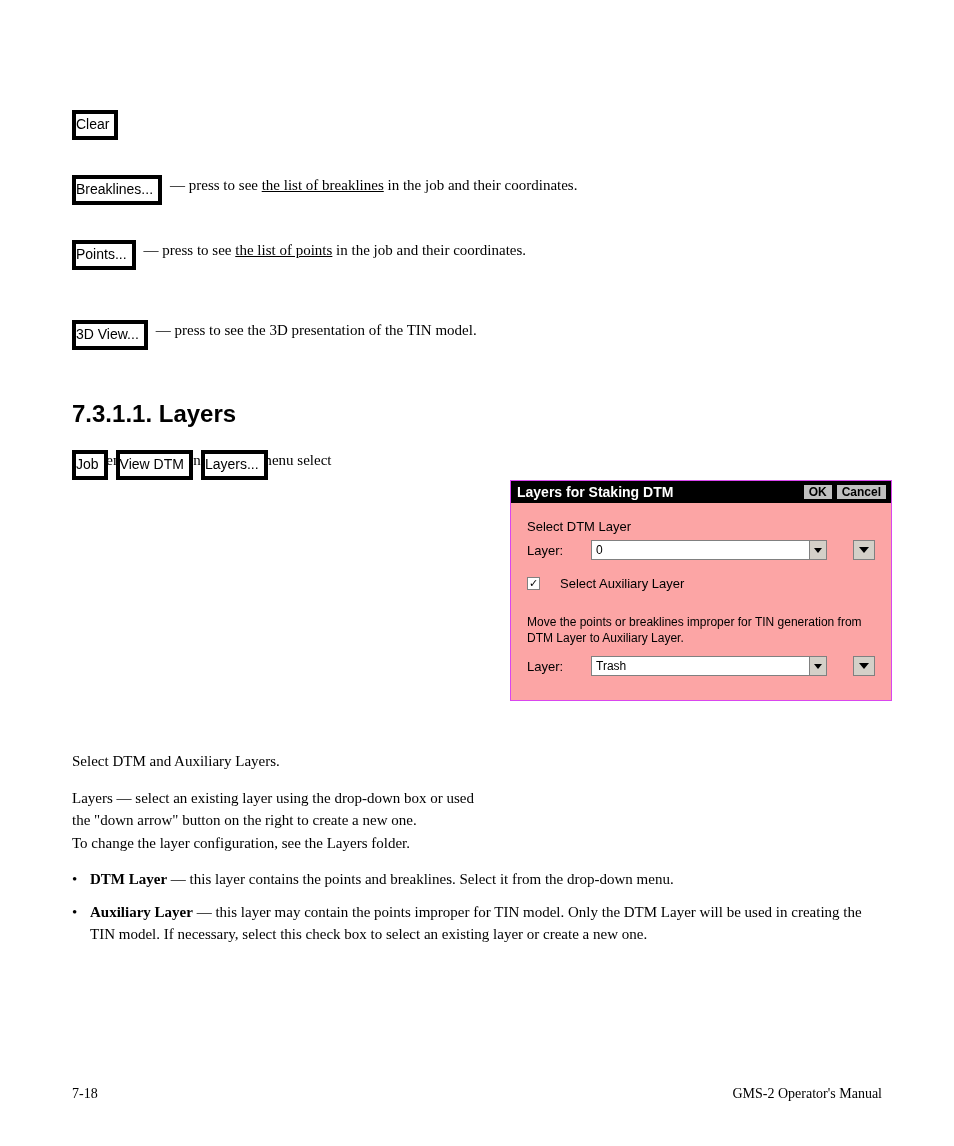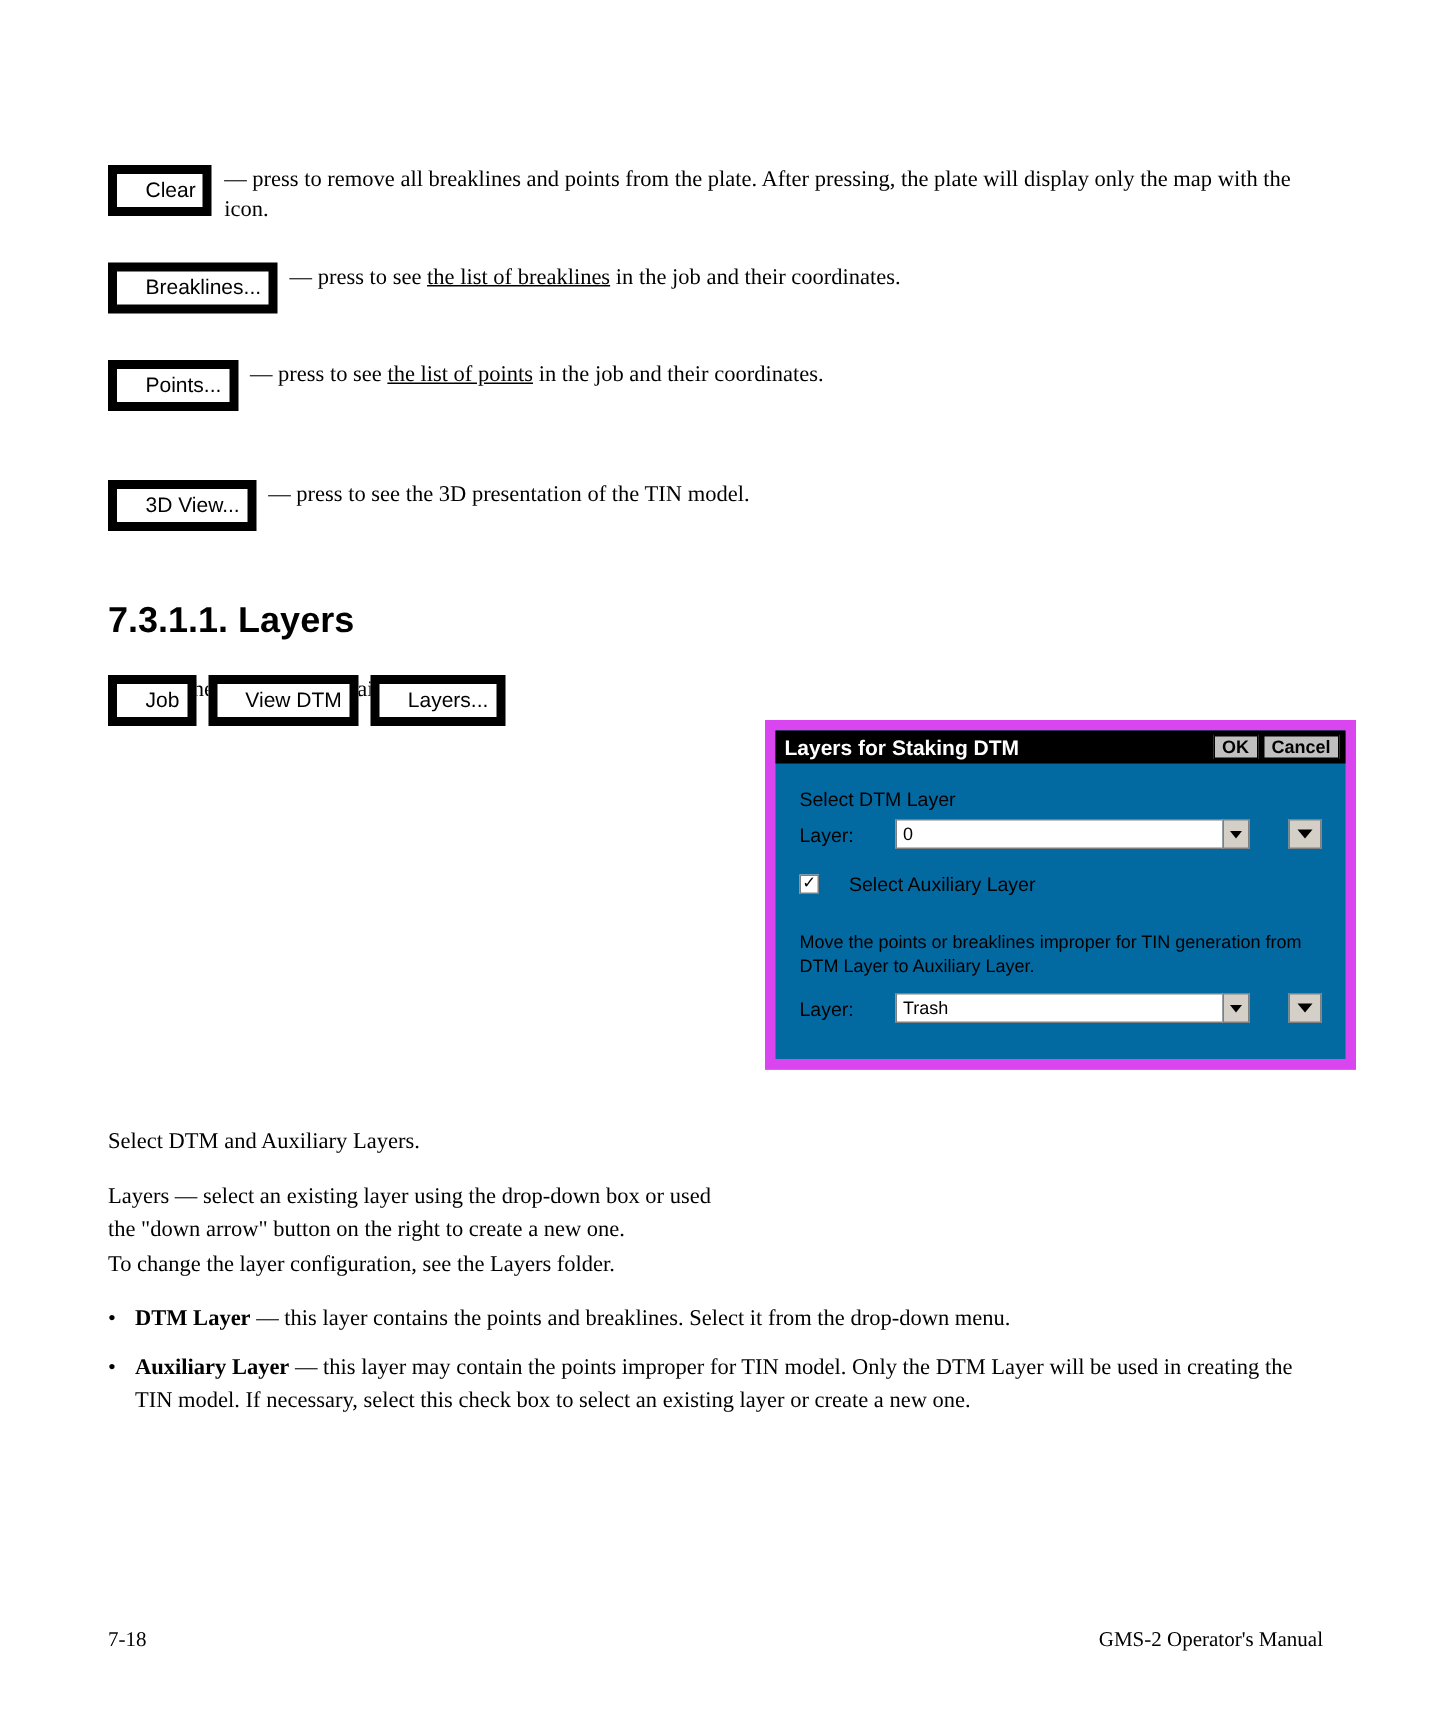--- a/index.html
+++ b/index.html
@@ -20,23 +20,23 @@
     left: 72px;
     right: 72px;
     display: flex;
     align-items: flex-start;
     gap: 8px;
     font-size: 14px;
     line-height: 1.35;
   }
   .btn-inline {
     display: inline-block;
-    border: 6px solid #000000;
+    border: 4px solid #000000;
     background: #fff;
-    padding: 1px 5px 2px 19px;
+    padding: 1px 5px 2px 0;
     font-size: 14px;
     font-family: Arial, Helvetica, sans-serif;
     white-space: nowrap;
     box-sizing: border-box;
   }
   .desc {
     flex: 1;
     font-family: Georgia, 'Times New Roman', serif;
     font-size: 15px;
   }
@@ -47,22 +47,22 @@
   .section-heading {
     position: absolute;
     left: 72px;
     font-weight: bold;
     font-size: 24px;
   }
   
   .dialog {
     position: absolute;
     width: 380px;
-    border: 7px solid #d946ef;
-    background: #0369a1;
+    border: 1px solid #d946ef;
+    background: #fca5a5;
     font-family: Tahoma, Arial, sans-serif;
   }
   .dialog-title {
     background: #000;
     color: #fff;
     display: flex;
     align-items: center;
     height: 22px;
     padding: 0 4px 0 6px;
     font-weight: bold;
@@ -191,21 +191,20 @@
     font-size: 14px;
   }
 </style>
 </head>
 <body>
 
 <div class="page">
 
   <div class="row" style="top:110px;">
     <span class="btn-inline">Clear</span>
-    <span class="desc"> — press to remove all breaklines and points from the plate. After pressing, the plate will display only the map with the icon.</span>
   </div>
 
   <div class="row" style="top:240px;">
     <span class="btn-inline">Points...</span>
     <span class="desc">
       <span> — press to see </span><span class="link">the list of points</span><span> in the job and their coordinates.</span>
     </span>
   </div>
 
   <div class="row" style="top:175px;">

